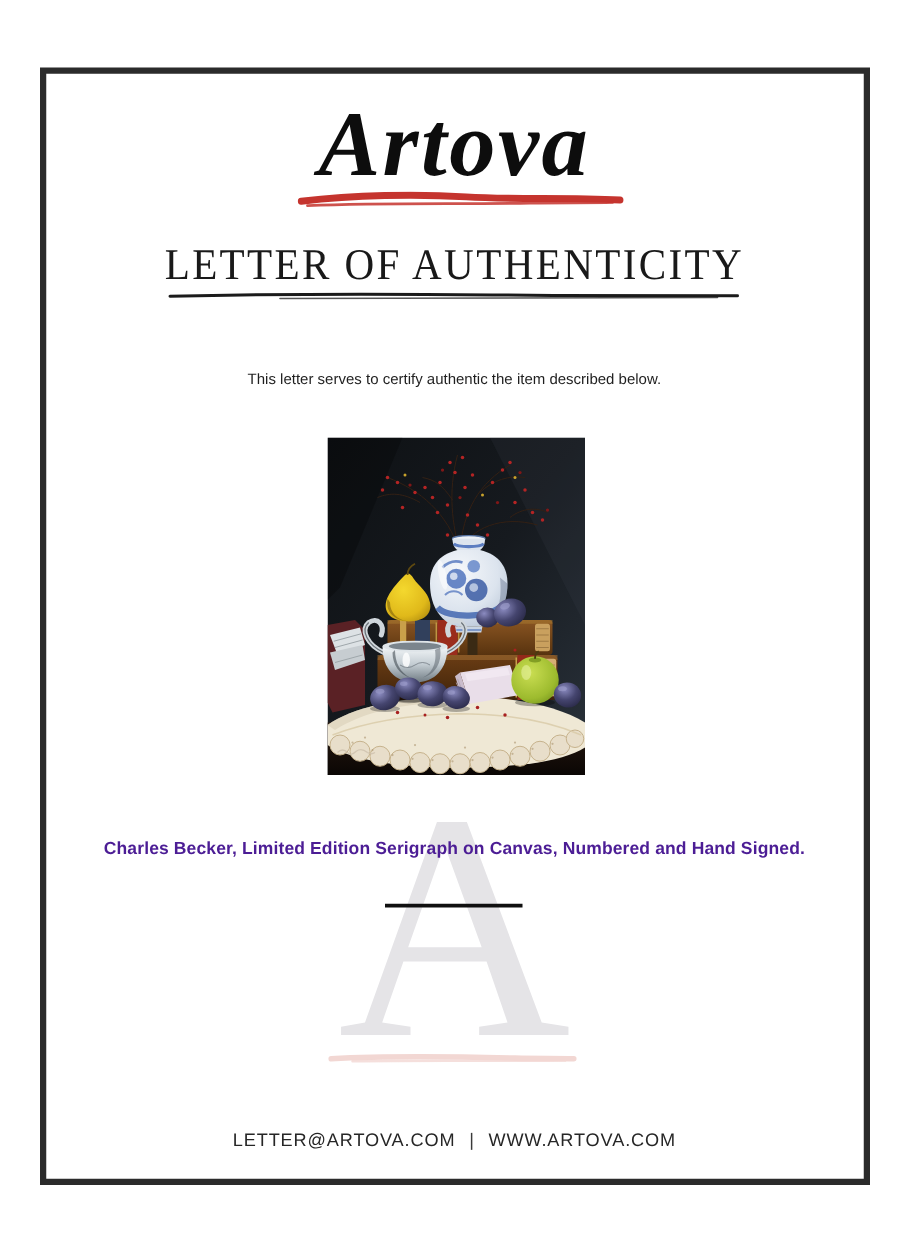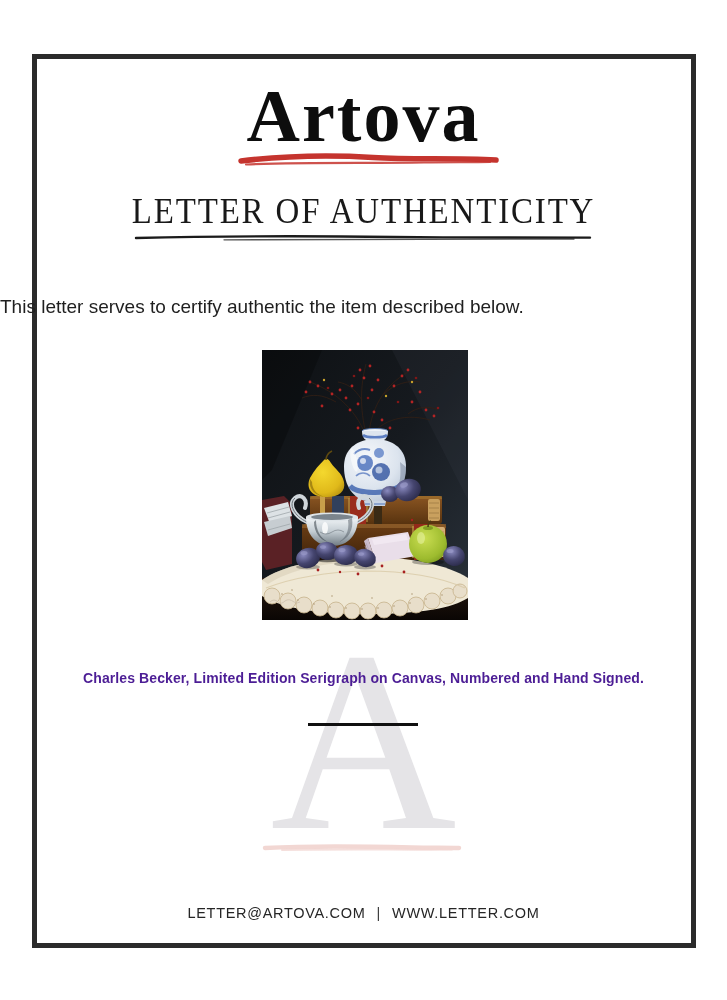--- a/index.html
+++ b/index.html
@@ -13,32 +13,32 @@
   }
   .watermark {
     position:absolute; left:0; right:0; top:612px; text-align:center;
     font-family:"Liberation Serif", serif; font-size:258px; line-height:1;
     color:var(--watermark-gray,#e4e4e7); user-select:none;
   }
   .watermark-underline { position:absolute; left:262px; top:839px; }
   .logo {
     position:absolute; left:0; right:0; top:79px; text-align:center;
     font-family:"Liberation Serif", serif; font-weight:bold; font-size:74px;
-    line-height:1; color:#0d0d0d; letter-spacing:2px;
+    line-height:1; color:#0d0d0d; letter-spacing:2px;font-style:italic;
   }
   .logo-underline { position:absolute; left:238px; top:153px; }
   .heading {
     position:absolute; left:0; right:0; top:194px; text-align:center;
     font-family:"Liberation Serif", serif; font-size:35px; line-height:1;
     color:#191919; letter-spacing:2px; transform:scaleX(.94);
   }
   .heading-underline { position:absolute; left:134px; top:229px; }
   .intro {
-    position:absolute; left:0; right:0; top:296px; text-align:left;
-    font-size:19px; color:#1f1f1f;
+    position:absolute; left:0; right:0; top:296px; text-align:center;
+    font-size:12px; color:#1f1f1f;
   }
   .artwork { position:absolute; left:262px; top:350px; width:206px; height:270px; }
   .artwork svg { display:block; }
   .id-line {
     position:absolute; left:0; right:0; top:631px; text-align:center;
     font-size:14px; font-weight:bold; color:#171717; letter-spacing:.2px;
   }
   .artist-line {
     position:absolute; left:0; right:0; top:670px; text-align:center;
     font-size:14px; font-weight:bold; color:#4c1d95; letter-spacing:.1px;
@@ -330,16 +330,16 @@
       </g>
 
       <path d="M8,252 q4,-4 8,0 q3,3 7,-1 q4,-3 9,1 q3,2 6,0" stroke="#cfc2ae" stroke-width="1" fill="none" opacity=".85"></path>
     </svg>
   </div>
 
   <div class="artist-line">Charles Becker, Limited Edition Serigraph on Canvas, Numbered and Hand Signed.</div>
   <div class="signature-line"></div>
 
   <div class="footer">
-    <span>LETTER@ARTOVA.COM</span><span class="sep">|</span><span>WWW.LETTER.COM</span>
+    <span>LETTER@ARTOVA.COM</span><span class="sep">|</span><span>WWW.ARTOVA.COM</span>
   </div>
 
 </div>
 
 </body></html>

